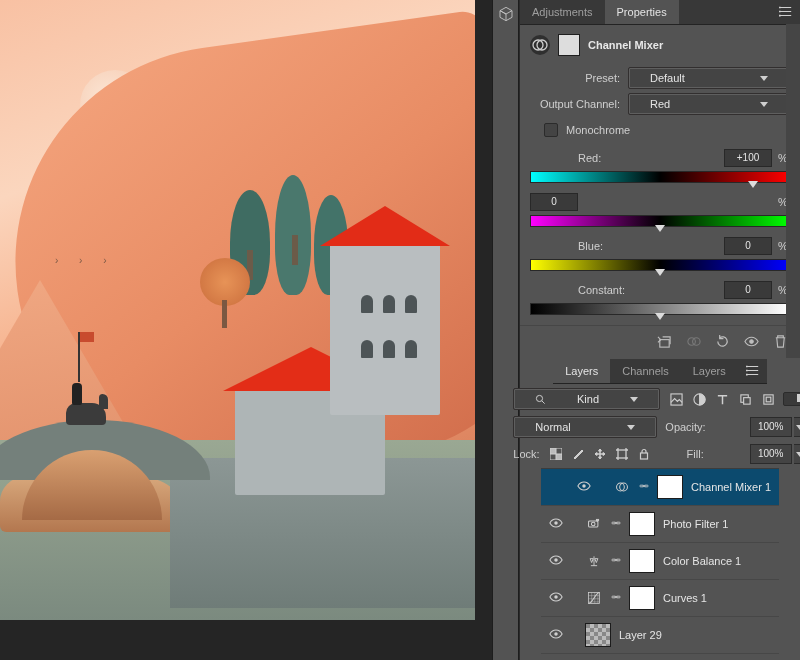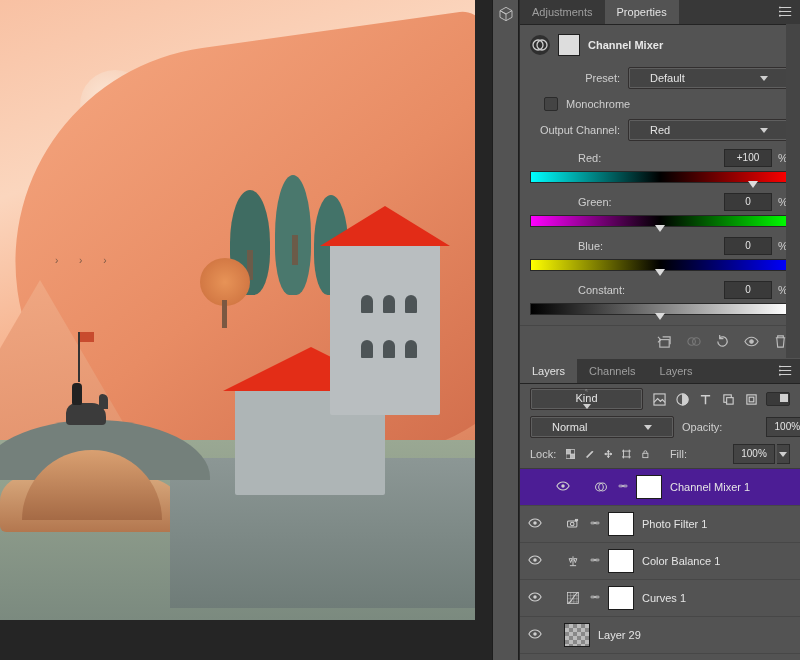--- a/index.html
+++ b/index.html
@@ -163,40 +163,40 @@
               color:#cfcfcf;}
   .iconbar { display:flex; gap:14px; justify-content:flex-end; padding:8px 12px 10px;
              border-top:1px solid #464646; margin-top:4px;}
   .iconbar svg, .iconbar .glyph { width:15px;height:15px; fill:#bdbdbd; stroke:#bdbdbd;
              color:#bdbdbd; cursor:pointer;}
   .iconbar .disabled { opacity:.35;}
 
   
   .layers-opts { padding:4px 10px; display:flex; flex-direction:column; gap:6px;}
   .kind-row { display:flex; align-items:center; gap:8px;}
-  .kind-select{ width:70px;flex-direction:column;}
+  .kind-select{ width:70px;}
   .filter-icons { display:flex; gap:10px; align-items:center; margin-left:2px;}
   .filter-icons svg{width:13px;height:13px;fill:#cfcfcf;stroke:#cfcfcf;}
   .toggle{margin-left:auto; width:22px;height:12px;border:1px solid #2b2b2b;background:#3a3a3a;
           border-radius:2px;position:relative;}
   .toggle::after{content:"";position:absolute;right:1px;top:1px;width:8px;height:8px;
           background:#cfcfcf;}
   .blend-row{display:flex;align-items:center;gap:8px;}
   .small-label{color:#cfcfcf;}
   .pct-select{display:flex;align-items:center;gap:2px;}
   .pct-box{width:40px;height:18px;background:#444;border:1px solid #2b2b2b;text-align:center;
            line-height:18px;font-size:10px;color:#e4e4e4;margin-left:36px;}
   .caret{width:12px;height:18px;border:1px solid #2b2b2b;border-left:none;background:#444;
          display:flex;align-items:center;justify-content:center;}
   .lock-row{display:flex;align-items:center;gap:10px;}
   .lock-row svg{width:12px;height:12px;fill:#cfcfcf;stroke:#cfcfcf;}
   .layer-list{border-top:1px solid #3c3c3c; overflow-y:hidden;}
   .layer{display:flex;align-items:center;height:36px;gap:8px;padding:0 8px;
          border-bottom:1px solid #474747;}
-  .layer.selected{background:#4c1d95;padding-left:36px;}
+  .layer.selected{background:#0c4a6e;padding-left:36px;}
   .eye svg{width:14px;height:14px;fill:#cfcfcf;}
   .adj-icon{width:18px;height:18px;border-radius:3px;display:flex;align-items:center;
             justify-content:center;}
   .adj-icon svg{width:14px;height:14px;fill:#cfcfcf;stroke:#cfcfcf;}
   .link svg{width:10px;height:10px;fill:#cfcfcf;}
   .mask{width:24px;height:22px;background:#fff;border:1px solid #1c1c1c;}
   .mask.pix{background:repeating-conic-gradient(#bbb 0 25%, #888 0 50%) 0 0/8px 8px;}
   .layer-name{color:#e5e5e5;}
   .caret-d,.caret-u{display:inline-block;width:0;height:0;border-left:4px solid transparent;
          border-right:4px solid transparent;}
@@ -284,48 +284,47 @@
       </div>
 
       <div class="row">
         <span class="label-right">Preset:</span>
         <div class="select">
           <span>Default</span>
           <span class="caret-d"></span>
         </div>
       </div>
 
-      <div class="row" style="gap:8px;">
-        <span style="width:6px;"></span>
-        <span class="check"></span>
-        <span>Monochrome</span>
-      </div>
-
       <div class="row">
         <span class="label-right">Output Channel:</span>
         <div class="select">
           <span>Red</span>
           <span class="caret-d"></span>
         </div>
       </div>
 
+      <div class="row" style="gap:8px;">
+        <span style="width:6px;"></span>
+        <span class="check"></span>
+        <span>Monochrome</span>
+      </div>
+
       <div class="slider-block">
         <div class="slider-head">
           <span class="lbl">Red:</span>
           <span class="valuebox">+100</span>
           <span class="pct">%</span>
         </div>
         <div class="track red">
             <div class="thumb" style="left:calc(86% - 5px);"></div>
           </div>
       </div>
 
       <div class="slider-block">
         <div class="slider-head">
-          <span class="lbl">Green:</span>
           <span class="valuebox">0</span>
           <span class="pct">%</span>
         </div>
         <div class="track green">
             <div class="thumb" style="left:calc(50% - 5px);"></div>
           </div>
       </div>
 
       <div class="slider-block">
         <div class="slider-head">
@@ -368,21 +367,21 @@
             <path d="M1 8s2.5-4.5 7-4.5S15 8 15 8s-2.5 4.5-7 4.5S1 8 1 8Z" fill="none" stroke-width="1.2"></path>
             <circle cx="8" cy="8" r="2"></circle>
           </svg>
         <svg viewBox="0 0 16 16">
             <path d="M3 4h10M5 4V2h6v2M4 4l1 10h6l1-10" fill="none" stroke-width="1.2"></path>
           </svg>
       </div>
       <div class="scroll-stub" style="top:24px;height:334px;"></div>
     </div>
 
-    <div class="section" style="flex:1;display:flex;flex-direction:column;min-height:0;">
+    <div class="section" style="flex:1;display:flex;flex-direction:column;min-height:0;align-items:center;">
       <div class="tabbar">
         <div class="tab active">Layers</div>
         <div class="tab">Channels</div>
         <div class="tab">Layers</div>
         <div class="menu-icon">
           <svg width="13" height="13" viewBox="0 0 16 16">
               <path d="M1 3h14M1 8h14M1 13h14" stroke="#cfcfcf" stroke-width="1.25"></path>
               <path d="M1 2v2M1 7v2M1 12v2" stroke="#cfcfcf" stroke-width="2"></path>
             </svg>
         </div>

